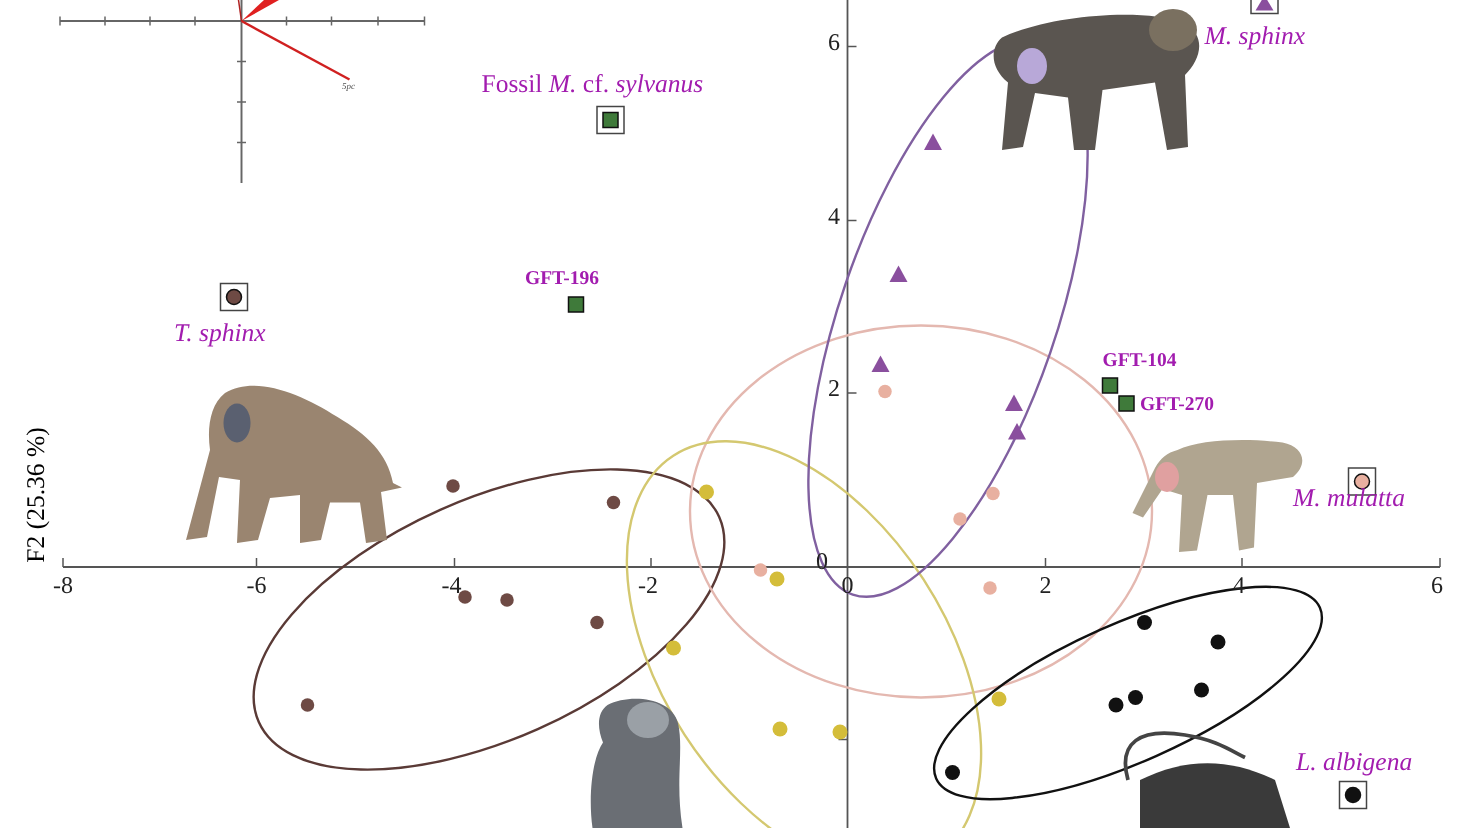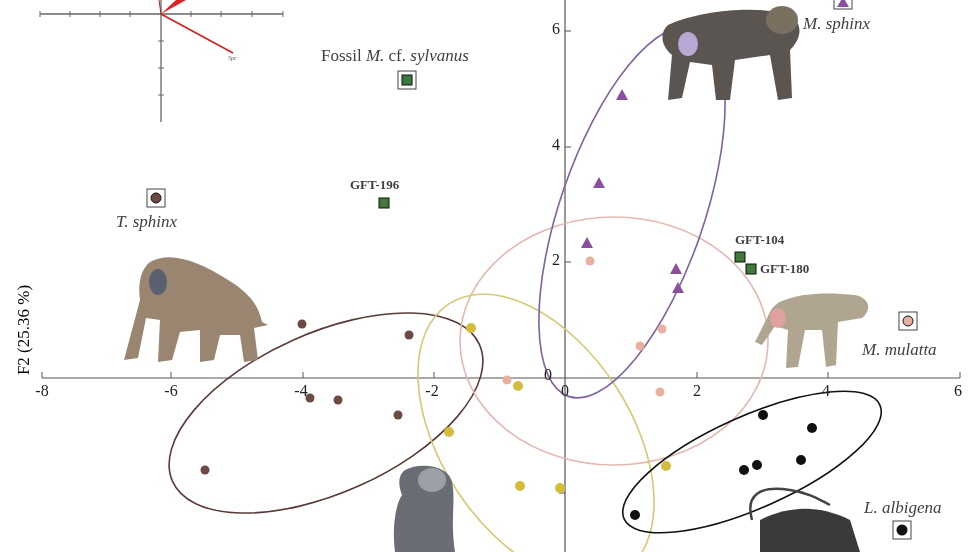--- a/index.html
+++ b/index.html
@@ -1,18 +1,18 @@
 <!DOCTYPE html>
 <html><head>
 <meta charset="utf-8">
 <style>
   html, body { margin:0; padding:0; background:#ffffff; }
   body { width:980px; height:552px; overflow:hidden; position:relative; font-family:"Liberation Serif", serif; }
   #chart { position:absolute; left:0; top:0; }
-  .lbl { position:absolute; font-family:"Liberation Serif", serif; color:#404040; white-space:nowrap; }
+  .lbl { position:absolute; font-family:"Liberation Serif", serif; color:#a21caf; white-space:nowrap; }
   .ital { font-style:italic; font-size:17px; }
   .fossil { font-weight:bold; font-size:13px; }
   .tick { position:absolute; font-size:16px; color:#222; transform:translateX(-50%); }
   .ytick { position:absolute; font-size:16px; color:#222; }
   .ylabel { position:absolute; left:-36px; top:320px; font-size:17px; transform:rotate(-90deg); transform-origin:center; width:120px; text-align:center; }
 </style>
 </head>
 <body>
 
 <svg id="chart" width="980" height="552" viewBox="0 0 980 552" xmlns="http://www.w3.org/2000/svg">
@@ -144,25 +144,25 @@
     <rect x="834" y="-7" width="18" height="16" fill="#fff" stroke="#444" stroke-width="1"></rect>
     <polygon points="843,-3 837,7 849,7" fill="#8a4f9e"></polygon>
   </g>
 </svg>
 
 <div class="lbl" style="left:321px;top:46px;font-size:17px;">
   <span>Fossil </span><i>M.</i><span> cf. </span><i>sylvanus</i>
 </div>
 <div class="lbl ital" style="left:116px;top:212px;">T. sphinx</div>
 <div class="lbl ital" style="left:803px;top:14px;">M. sphinx</div>
-<div class="lbl ital" style="left:862px;top:340px;">M. mulatta</div>
+<div class="lbl ital" style="left:862px;top:322px;">M. mulatta</div>
 <div class="lbl ital" style="left:848px;top:498px;margin-left:16px;">L. albigena</div>
 <div class="lbl fossil" style="left:350px;top:177px;">GFT-196</div>
 <div class="lbl fossil" style="left:735px;top:232px;">GFT-104</div>
-<div class="lbl fossil" style="left:760px;top:261px;">GFT-180</div>
+<div class="lbl fossil" style="left:760px;top:261px;">GFT-270</div>
 <div class="lbl" style="left:228px;top:55px;font-size:6px;color:#555;font-style:italic;">5pc</div>
 
 <div class="tick" style="left:42px;top:382px;">-8</div>
 <div class="tick" style="left:171px;top:382px;">-6</div>
 <div class="tick" style="left:301px;top:382px;">-4</div>
 <div class="tick" style="left:432px;top:382px;">-2</div>
 <div class="tick" style="left:565px;top:382px;">0</div>
 <div class="tick" style="left:697px;top:382px;">2</div>
 <div class="tick" style="left:826px;top:382px;">4</div>
 <div class="tick" style="left:958px;top:382px;">6</div>

